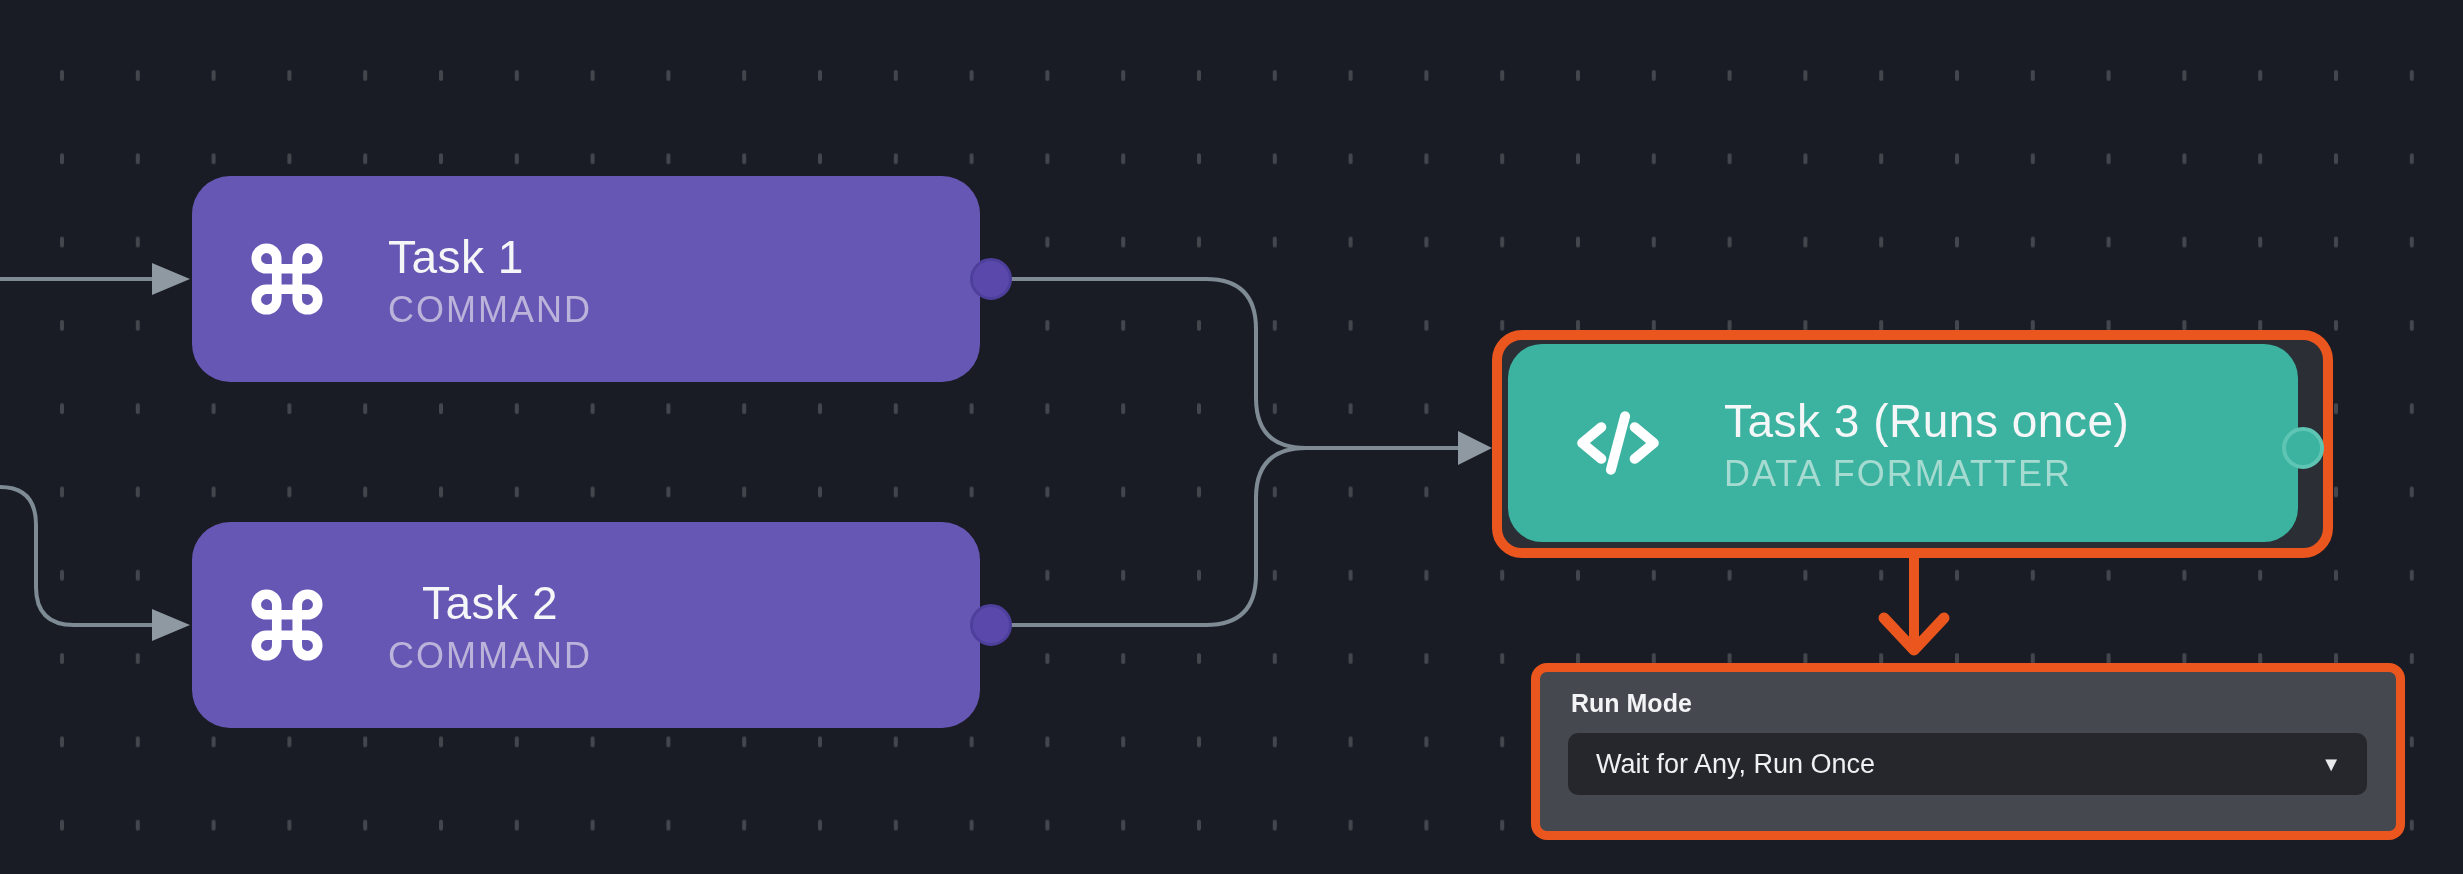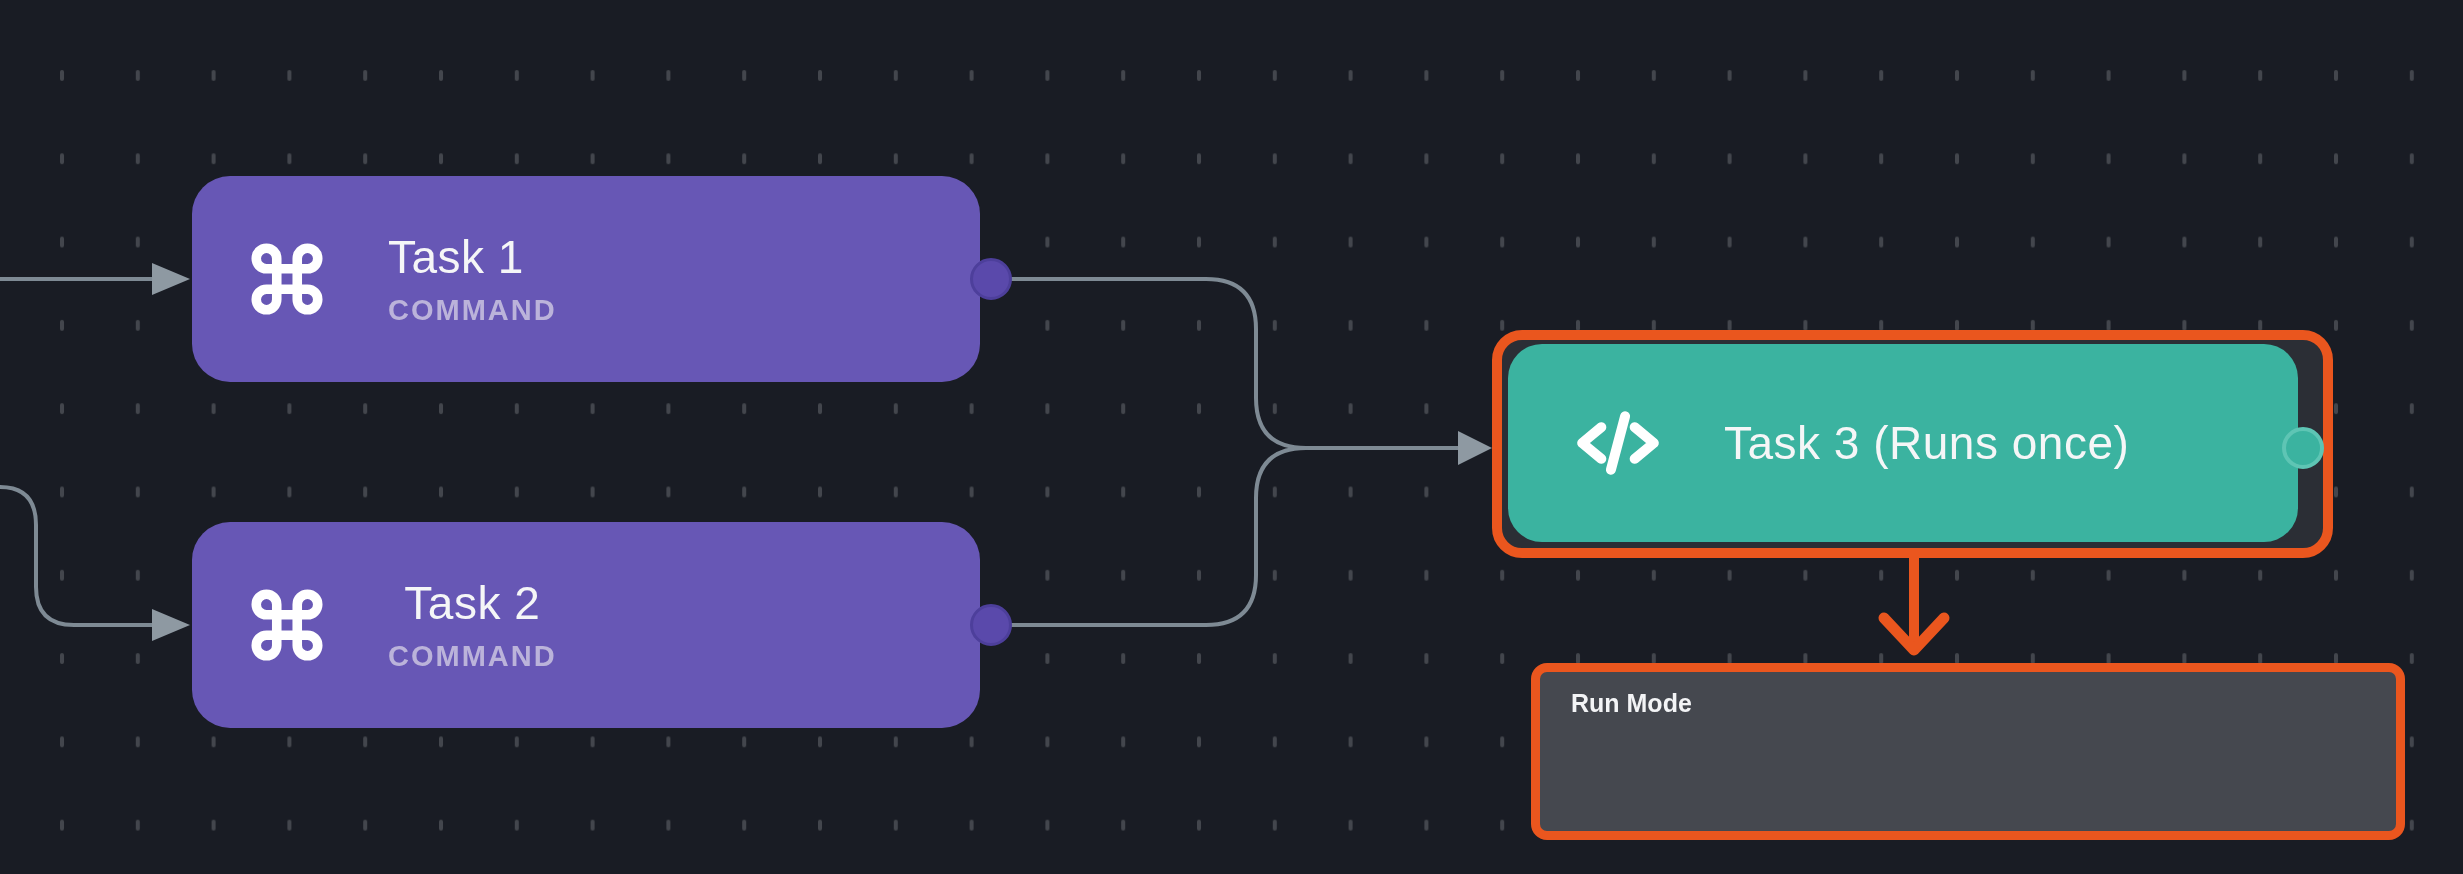--- a/index.html
+++ b/index.html
@@ -40,21 +40,21 @@
   .node.purple{background:var(--purple);}
   .node.teal{background:var(--teal);border-radius:34px;}
   .node .icon{flex:0 0 auto;display:flex;align-items:center;justify-content:center;}
   .node .icon svg{display:block;}
   .node .texts{margin-left:60px;display:flex;flex-direction:column;gap:14px;}
   .node .title{
     font-size:46px;line-height:48px;color:var(--title-text);
     letter-spacing:.5px;white-space:nowrap;
   }
   .node .subtitle{
-    font-size:29px;line-height:30px;font-weight:bold;letter-spacing:2px;
+    font-size:36px;line-height:30px;font-weight:normal;letter-spacing:2px;
     white-space:nowrap;
   }
   .node.purple .subtitle{color:var(--purple-subtitle);}
   .node.teal .subtitle{color:var(--teal-subtitle);}
 
   .port{
     position:absolute;border-radius:50%;
     width:42px;height:42px;
   }
   .port.purple-port{
@@ -167,20 +167,25 @@
   <div class="node teal">
     <span class="icon">
       <svg width="100" height="100" viewBox="0 0 24 24" fill="none" stroke="#ffffff" stroke-width="2.4" stroke-linecap="round" stroke-linejoin="round">
         <path d="m8 8.2-4.6 3.8 4.6 3.8"></path>
         <path d="m16 8.2 4.6 3.8-4.6 3.8"></path>
         <path d="M13.7 5.6 10.3 18.4"></path>
       </svg>
     </span>
     <span class="texts">
       <span class="title">Task 3 (Runs once)</span>
+      <span class="subtitle">DATA FORMATTER</span>
     </span>
   </div>
   <span class="port teal-port"></span>
 </div>
 
 <div class="panel">
   <div class="panel-label">Run Mode</div>
+  <div class="dropdown">
+    <span class="dropdown-value">Wait for Any, Run Once</span>
+    <span class="dropdown-caret">▼</span>
+  </div>
 </div>
 
 </body></html>

